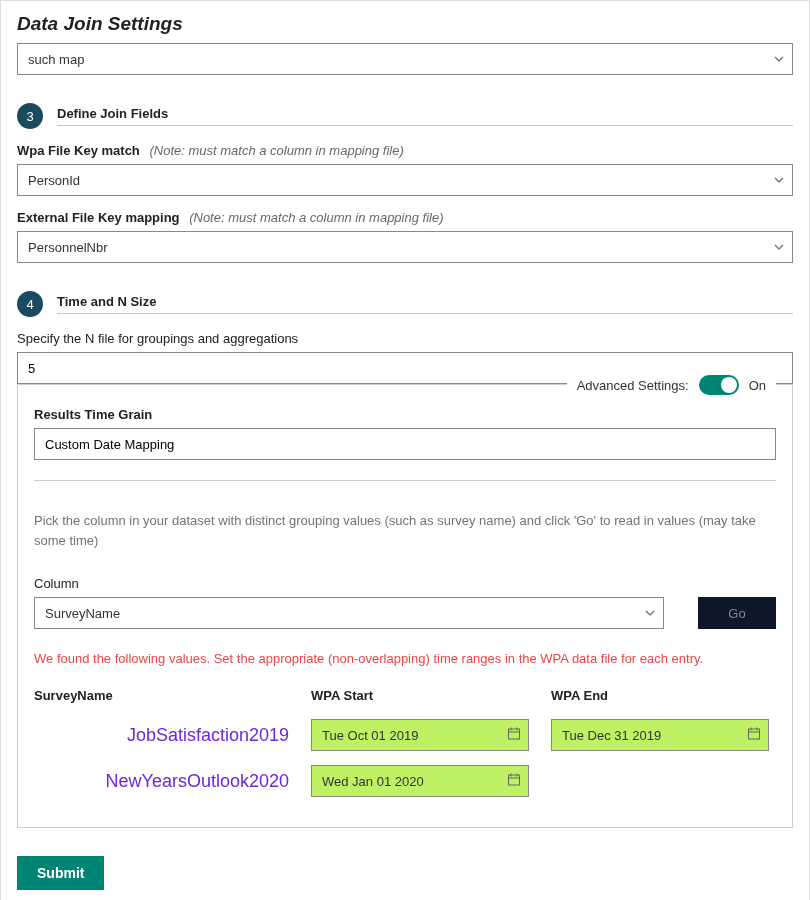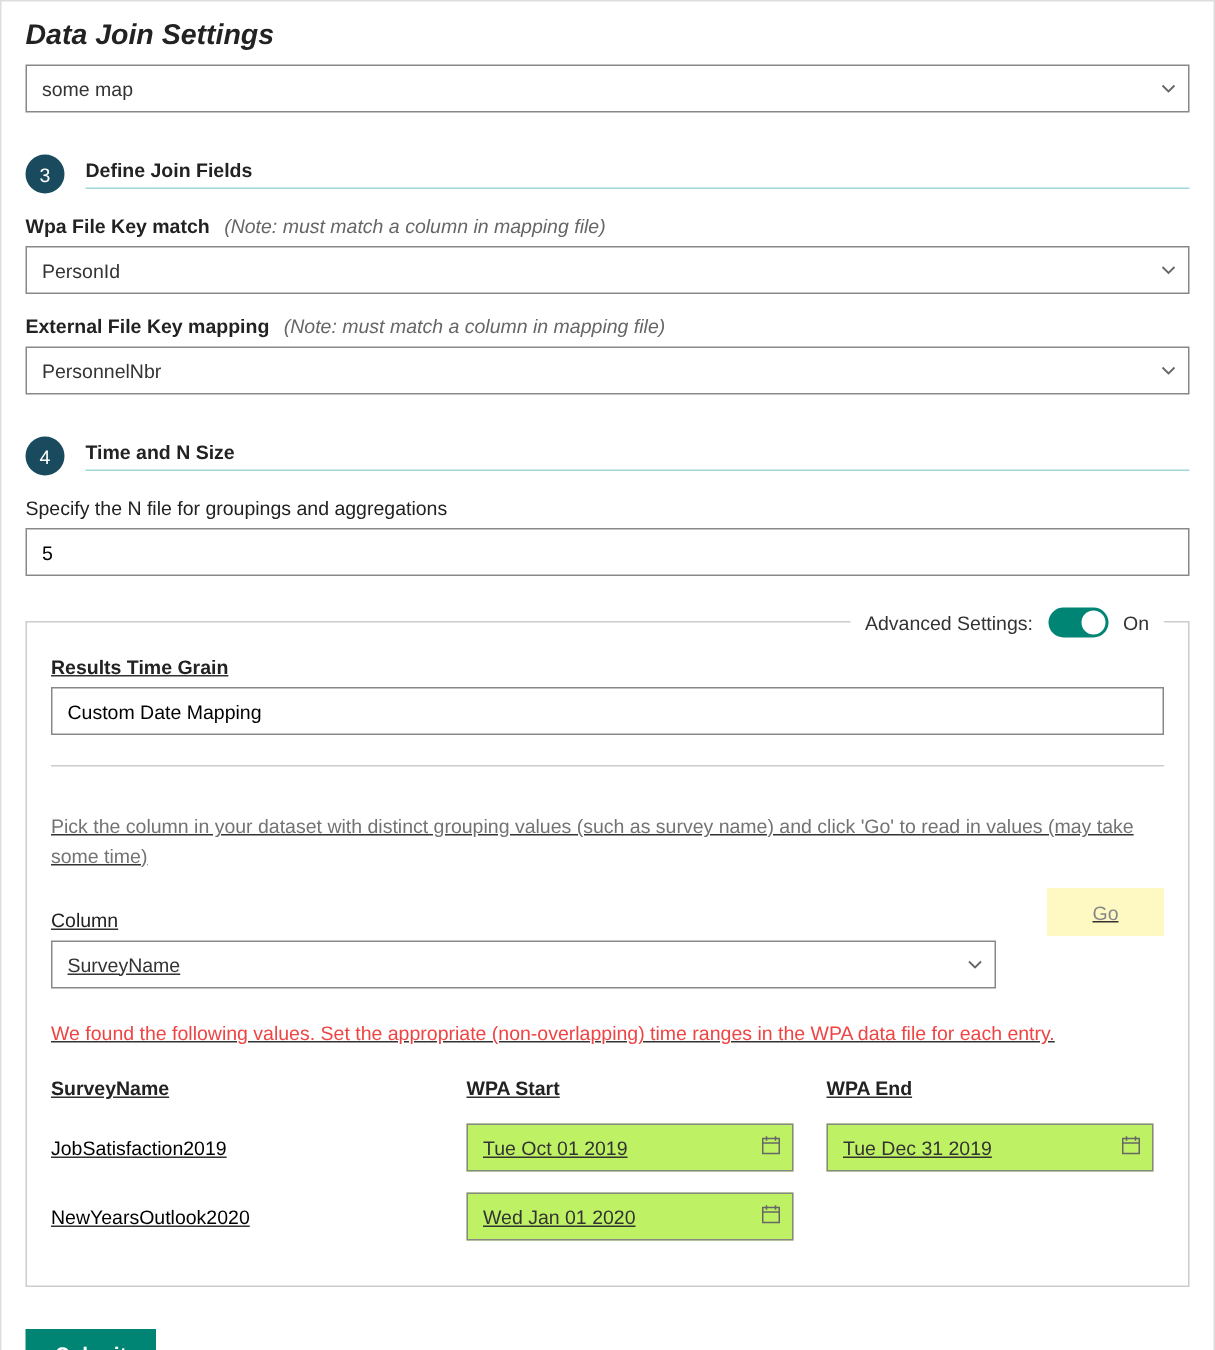--- a/index.html
+++ b/index.html
@@ -90,23 +90,21 @@
   .text-input {
     width: 100%;
     height: 32px;
     border: 1px solid #888;
     padding: 0 10px;
     font-size: 13px;
     background: #fff;
   }
   .panel {
     border: 1px solid #ccc;
-    margin-top: 30px;
     position: relative;
-    text-decoration: underline;
   }
   .panel-legend {
     position: absolute;
     top: -10px;
     right: 16px;
     background: #fff;
     padding: 0 10px;
     display: flex;
     align-items: center;
     gap: 10px;
@@ -131,29 +129,29 @@
   }
   .panel-inner { padding: 16px; }
   .sub-panel {
     border-top: 1px solid #ccc;
     margin-top: 20px;
     padding-top: 30px;
   }
   .column-row {
     display: flex;
     gap: 34px;
-    align-items: flex-start;
+    align-items: flex-end;
     margin-top: 12px;
   }
   .column-select { flex: 1; }
   .go-btn {
     width: 78px;
     height: 32px;
     border: none;
-    background: #fef9c3;
+    background: #0f172a;
     color: #888;
     font-size: 13px;
     cursor: pointer;
   }
   .found-text {
     margin-top: 22px;
     font-size: 13px;
     color: #ef4444;
   }
   .table-area { margin-top: 22px; }
@@ -164,21 +162,21 @@
   }
   .table-header { margin-bottom: 16px; }
   .table-row { margin-bottom: 14px; }
   .col-name { width: 255px; }
   .col-date { width: 218px; }
   .th {
     font-size: 13px;
     font-weight: 600;
     color: #222;
   }
-  .row-name { font-size: 13px; color: #000000; }
+  .row-name { font-size: 18px; color: #6d28d9; text-align: right; }
   .date-field {
     position: relative;
     width: 100%;
   }
   .date-input {
     width: 100%;
     height: 32px;
     border: 1px solid #888;
     padding: 0 30px 0 10px;
     font-size: 13px;
@@ -209,21 +207,21 @@
 </style>
 </head>
 <body>
 
 <div class="page">
 
   <div class="page-title">Data Join Settings</div>
 
   <div class="select-wrap">
     <div class="select-field">
-        <span>some map</span>
+        <span>such map</span>
       </div>
     <span class="chevron-icon">
       <svg width="12" height="12" viewBox="0 0 12 12">
           <path d="M2 4 L6 8 L10 4" stroke="#666" stroke-width="1.2" fill="none"></path>
         </svg>
     </span>
   </div>
 
   
   <div class="step-row">

